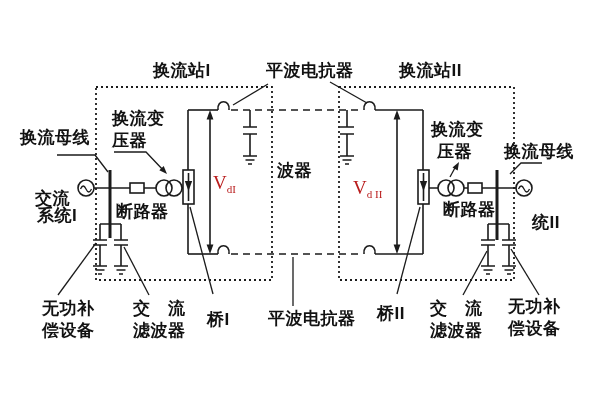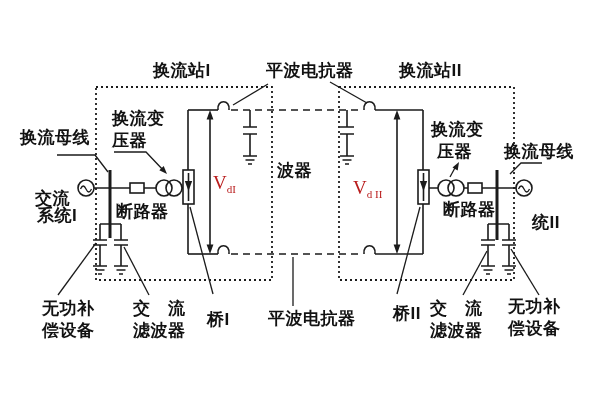--- a/index.html
+++ b/index.html
@@ -156,19 +156,19 @@
   <div class="lbl" style="left:504px;top:142px">换流母线</div>
   <div class="lbl" style="left:532px;top:213px">统II</div>
   <div class="lbl" style="left:443px;top:200px">断路器</div>
 
   <div class="lbl" style="left:42px;top:299px">无功补</div>
   <div class="lbl" style="left:42px;top:321px">偿设备</div>
   <div class="lbl" style="left:133px;top:299px">交　流</div>
   <div class="lbl" style="left:133px;top:321px">滤波器</div>
   <div class="lbl" style="left:207px;top:310px">桥I</div>
   <div class="lbl" style="left:268px;top:309px">平波电抗器</div>
-  <div class="lbl" style="left:393px;top:304px">桥II</div>
+  <div class="lbl" style="left:377px;top:304px">桥II</div>
   <div class="lbl" style="left:430px;top:299px">交　流</div>
   <div class="lbl" style="left:430px;top:321px">滤波器</div>
   <div class="lbl" style="left:508px;top:297px">无功补</div>
   <div class="lbl" style="left:508px;top:319px">偿设备</div>
 
 </div>
 
 </body></html>

